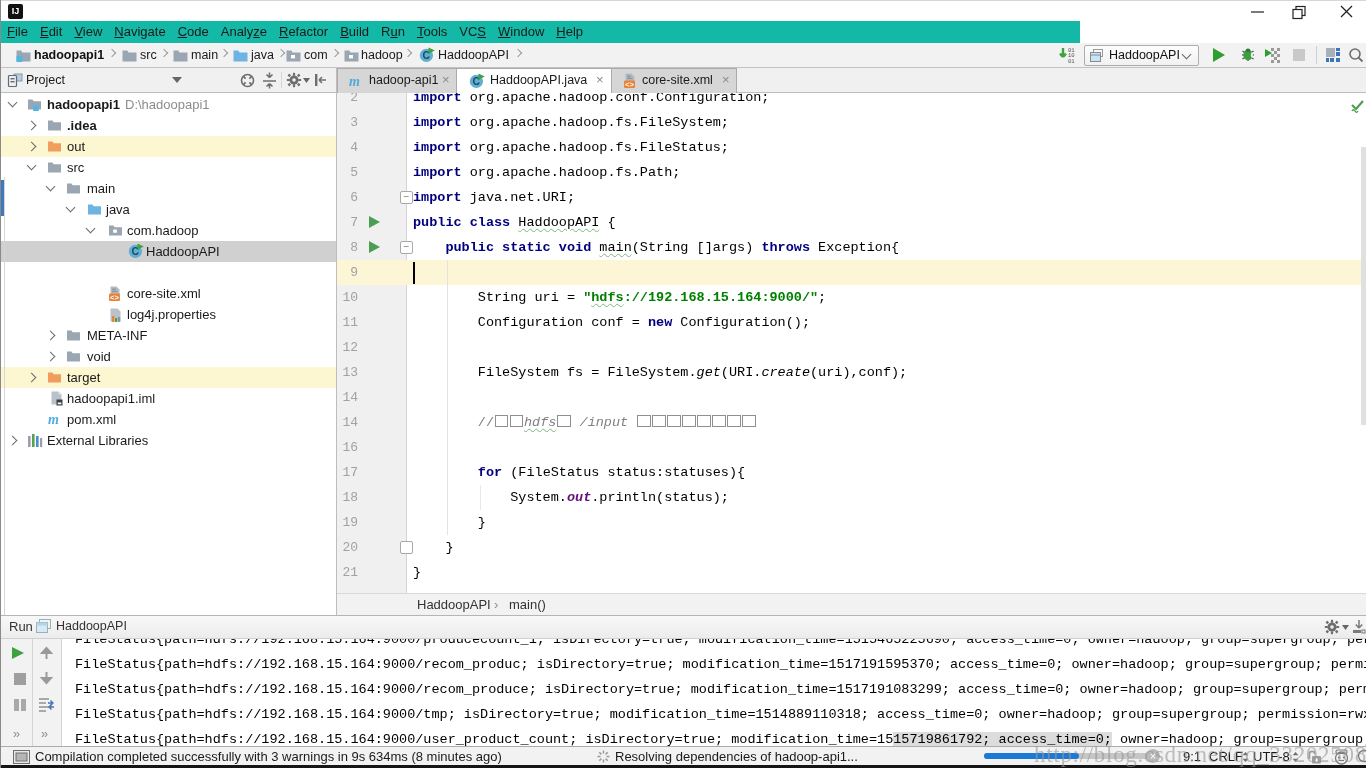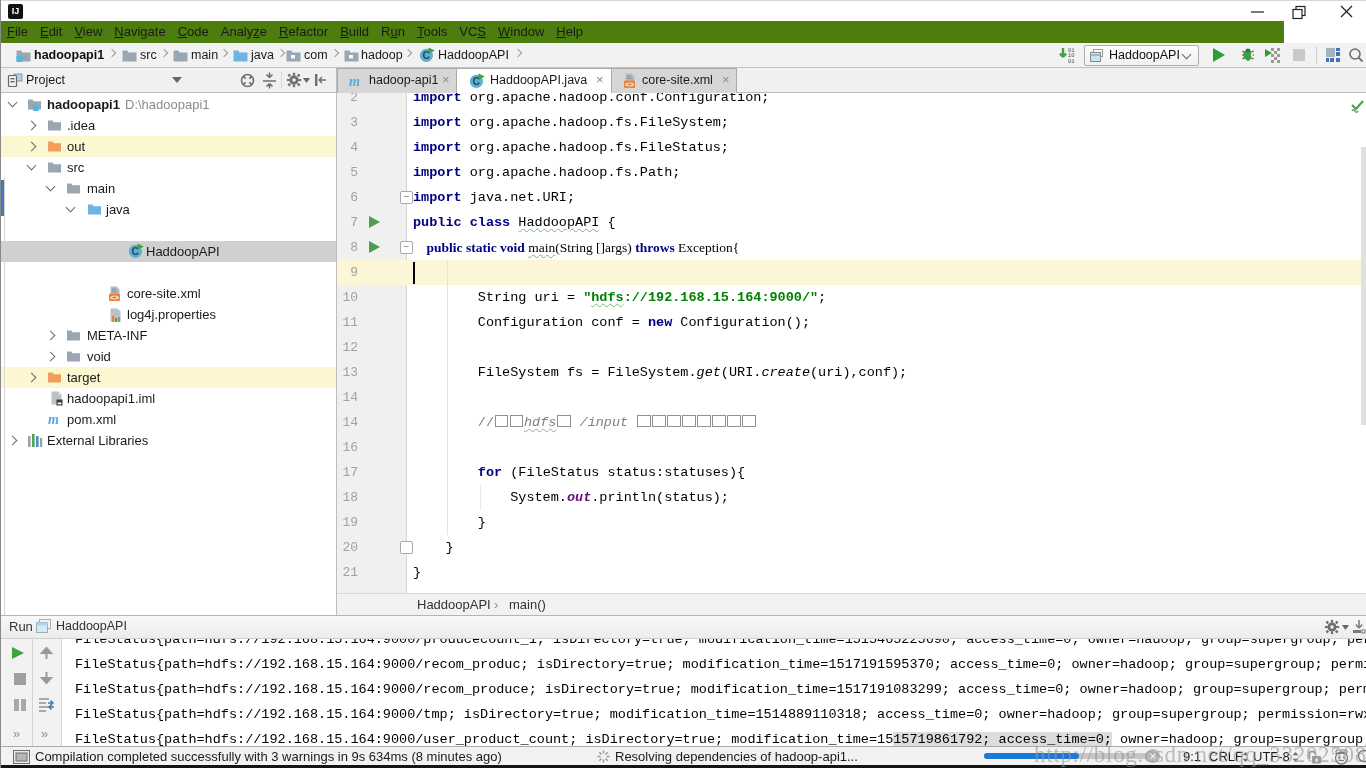--- a/index.html
+++ b/index.html
@@ -1,20 +1,20 @@
 <!DOCTYPE html>
 <html><head><meta charset="utf-8">
 <style>
 html,body{margin:0;padding:0;}
 body{width:1366px;height:768px;overflow:hidden;position:relative;background:#fff;
   font-family:"Liberation Sans",sans-serif;-webkit-font-smoothing:antialiased;}
 .abs{position:absolute;}
 
 #titlebar{left:0;top:0;width:1366px;height:21px;background:#fff;border-top:1px solid #d7d7d7;}
-#menubar{left:0;top:21px;width:1284px;height:22px;background:#4d7c0f;}
+#menubar{left:0;top:21px;width:1080px;height:22px;background:#14b8a6;}
 #navbar{left:0;top:43px;width:1366px;height:24px;background:#f2f2f2;border-bottom:1px solid #c2c2c2;}
 #leftline{left:0;top:0;width:1px;height:768px;background:#8a8a8a;z-index:90;}
 .menuitem{display:inline-block;margin-right:0;padding:3px 6px 4px 6px;font-size:13px;color:#1a1a1a;}
 
 #band{left:0;top:68px;width:1366px;height:24px;background:#f0f0f0;border-bottom:1px solid #bdbdbd;}
 
 #ptree{left:0;top:94px;width:336px;height:521px;background:#fff;overflow:hidden;}
 #vdiv{left:336px;top:68px;width:1px;height:547px;background:#bdbdbd;}
 .trow{position:absolute;left:0;width:336px;height:21px;}
 .trow .lbl{position:absolute;top:3px;font-size:13px;color:#1a1a1a;white-space:pre;}
@@ -303,21 +303,21 @@
 <div class="abs" id="ptree">
   <div class="trow" style="top:0;">
     <div class="chev cd" style="left:9px;"></div>
     <svg class="abs tfold" style="left:27px;top:4px;" viewBox="0 0 15 14">
         <use href="#gfold"></use>
         <rect x="6" y="8" width="6" height="6" fill="#51b6e0"></rect>
       </svg>
     <span class="lbl" style="left:47px;font-weight:bold;">hadoopapi1</span>
     <span class="lbl" style="left:125px;color:#8c8c8c;">D:\hadoopapi1</span>
   </div>
-  <div class="trow" style="top:21px;">
+  <div class="trow" style="top:21px;font-weight:bold;">
     <div class="chev cr" style="left:28px;"></div>
     <svg class="abs tfold" style="left:47px;top:4px;" viewBox="0 0 15 14">
         <use href="#gfold"></use>
       </svg>
     <span class="lbl" style="left:67px;">.idea</span>
   </div>
   <div class="trow yellow" style="top:42px;">
     <div class="chev cr" style="left:28px;"></div>
     <svg class="abs tfold" style="left:47px;top:4px;" viewBox="0 0 15 14">
         <use href="#ofold"></use>
@@ -337,20 +337,27 @@
         <use href="#gfold"></use>
       </svg>
     <span class="lbl" style="left:87px;">main</span>
   </div>
   <div class="trow" style="top:105px;">
     <div class="chev cd" style="left:67px;"></div>
     <svg class="abs tfold" style="left:87px;top:4px;" viewBox="0 0 15 14">
         <use href="#bfold"></use>
       </svg>
     <span class="lbl" style="left:106px;">java</span>
+  </div>
+  <div class="trow" style="top:126px;">
+    <div class="chev cd" style="left:87px;"></div>
+    <svg class="abs tfold" style="left:108px;top:4px;" viewBox="0 0 15 14">
+        <use href="#pkg"></use>
+      </svg>
+    <span class="lbl" style="left:127px;">com.hadoop</span>
   </div>
   <div class="trow selrow" style="top:147px;">
     <svg class="abs" style="left:128px;top:2px;width:16px;height:16px;" viewBox="0 0 16 16">
         <use href="#clsic"></use>
       </svg>
     <span class="lbl" style="left:146px;">HaddoopAPI</span>
   </div>
   <div class="trow" style="top:189px;">
     <svg class="abs" style="left:108px;top:3px;width:13px;height:16px;" viewBox="0 0 12 16">
         <use href="#xmlic"></use>
@@ -436,21 +443,21 @@
   <div class="runarrow" style="left:32px;top:147.5px;"></div>
   <div class="foldbox" style="left:63px;top:98px;">−</div>
   <div class="foldbox" style="left:63px;top:148px;">−</div>
   <div class="foldbox" style="left:63px;top:448px;"></div>
   <div class="cl" style="top:-8.5px;"><span class="k">import</span> org.apache.hadoop.conf.Configuration;</div>
   <div class="cl" style="top:16.5px;"><span class="k">import</span> org.apache.hadoop.fs.FileSystem;</div>
   <div class="cl" style="top:41.5px;"><span class="k">import</span> org.apache.hadoop.fs.FileStatus;</div>
   <div class="cl" style="top:66.5px;"><span class="k">import</span> org.apache.hadoop.fs.Path;</div>
   <div class="cl" style="top:91.5px;"><span class="k">import</span> java.net.URI;</div>
   <div class="cl" style="top:116.5px;"><span class="k">public class</span> <span class="wav">HaddoopAPI</span> {</div>
-  <div class="cl" style="top:141.5px;font-family:Liberation Serif, serif;">    <span class="k">public static void</span> <span class="wav">main</span>(String []args) <span class="k">throws</span> Exception{</div>
+  <div class="cl" style="top:141.5px;">    <span class="k">public static void</span> <span class="wav">main</span>(String []args) <span class="k">throws</span> Exception{</div>
   <div class="cl" style="top:191.5px;">        String uri = <span class="s">"<span class="wav">hdfs</span>://192.168.15.164:9000/"</span>;</div>
   <div class="cl" style="top:216.5px;">        Configuration conf = <span class="k">new</span> Configuration();</div>
   <div class="cl" style="top:266.5px;">        FileSystem fs = FileSystem.<span class="it">get</span>(URI.<span class="it">create</span>(uri),conf);</div>
   <div class="cl" style="top:316.5px;">        <span class="cm">//<span class="cjk"></span><span class="cjk"></span><span class="it wav">hdfs</span><span class="cjk"></span> <span class="it">/input</span> <span class="cjk"></span><span class="cjk"></span><span class="cjk"></span><span class="cjk"></span><span class="cjk"></span><span class="cjk"></span><span class="cjk"></span><span class="cjk"></span></span></div>
   <div class="cl" style="top:366.5px;">        <span class="k">for</span> (FileStatus status:statuses){</div>
   <div class="cl" style="top:391.5px;">            System.<span class="pf">out</span>.println(status);</div>
   <div class="cl" style="top:416.5px;">        }</div>
   <div class="cl" style="top:441.5px;">    }</div>
   <div class="cl" style="top:466.5px;">}</div>
   <div class="abs" style="left:76px;top:169px;width:2px;height:22px;background:#000;"></div>

